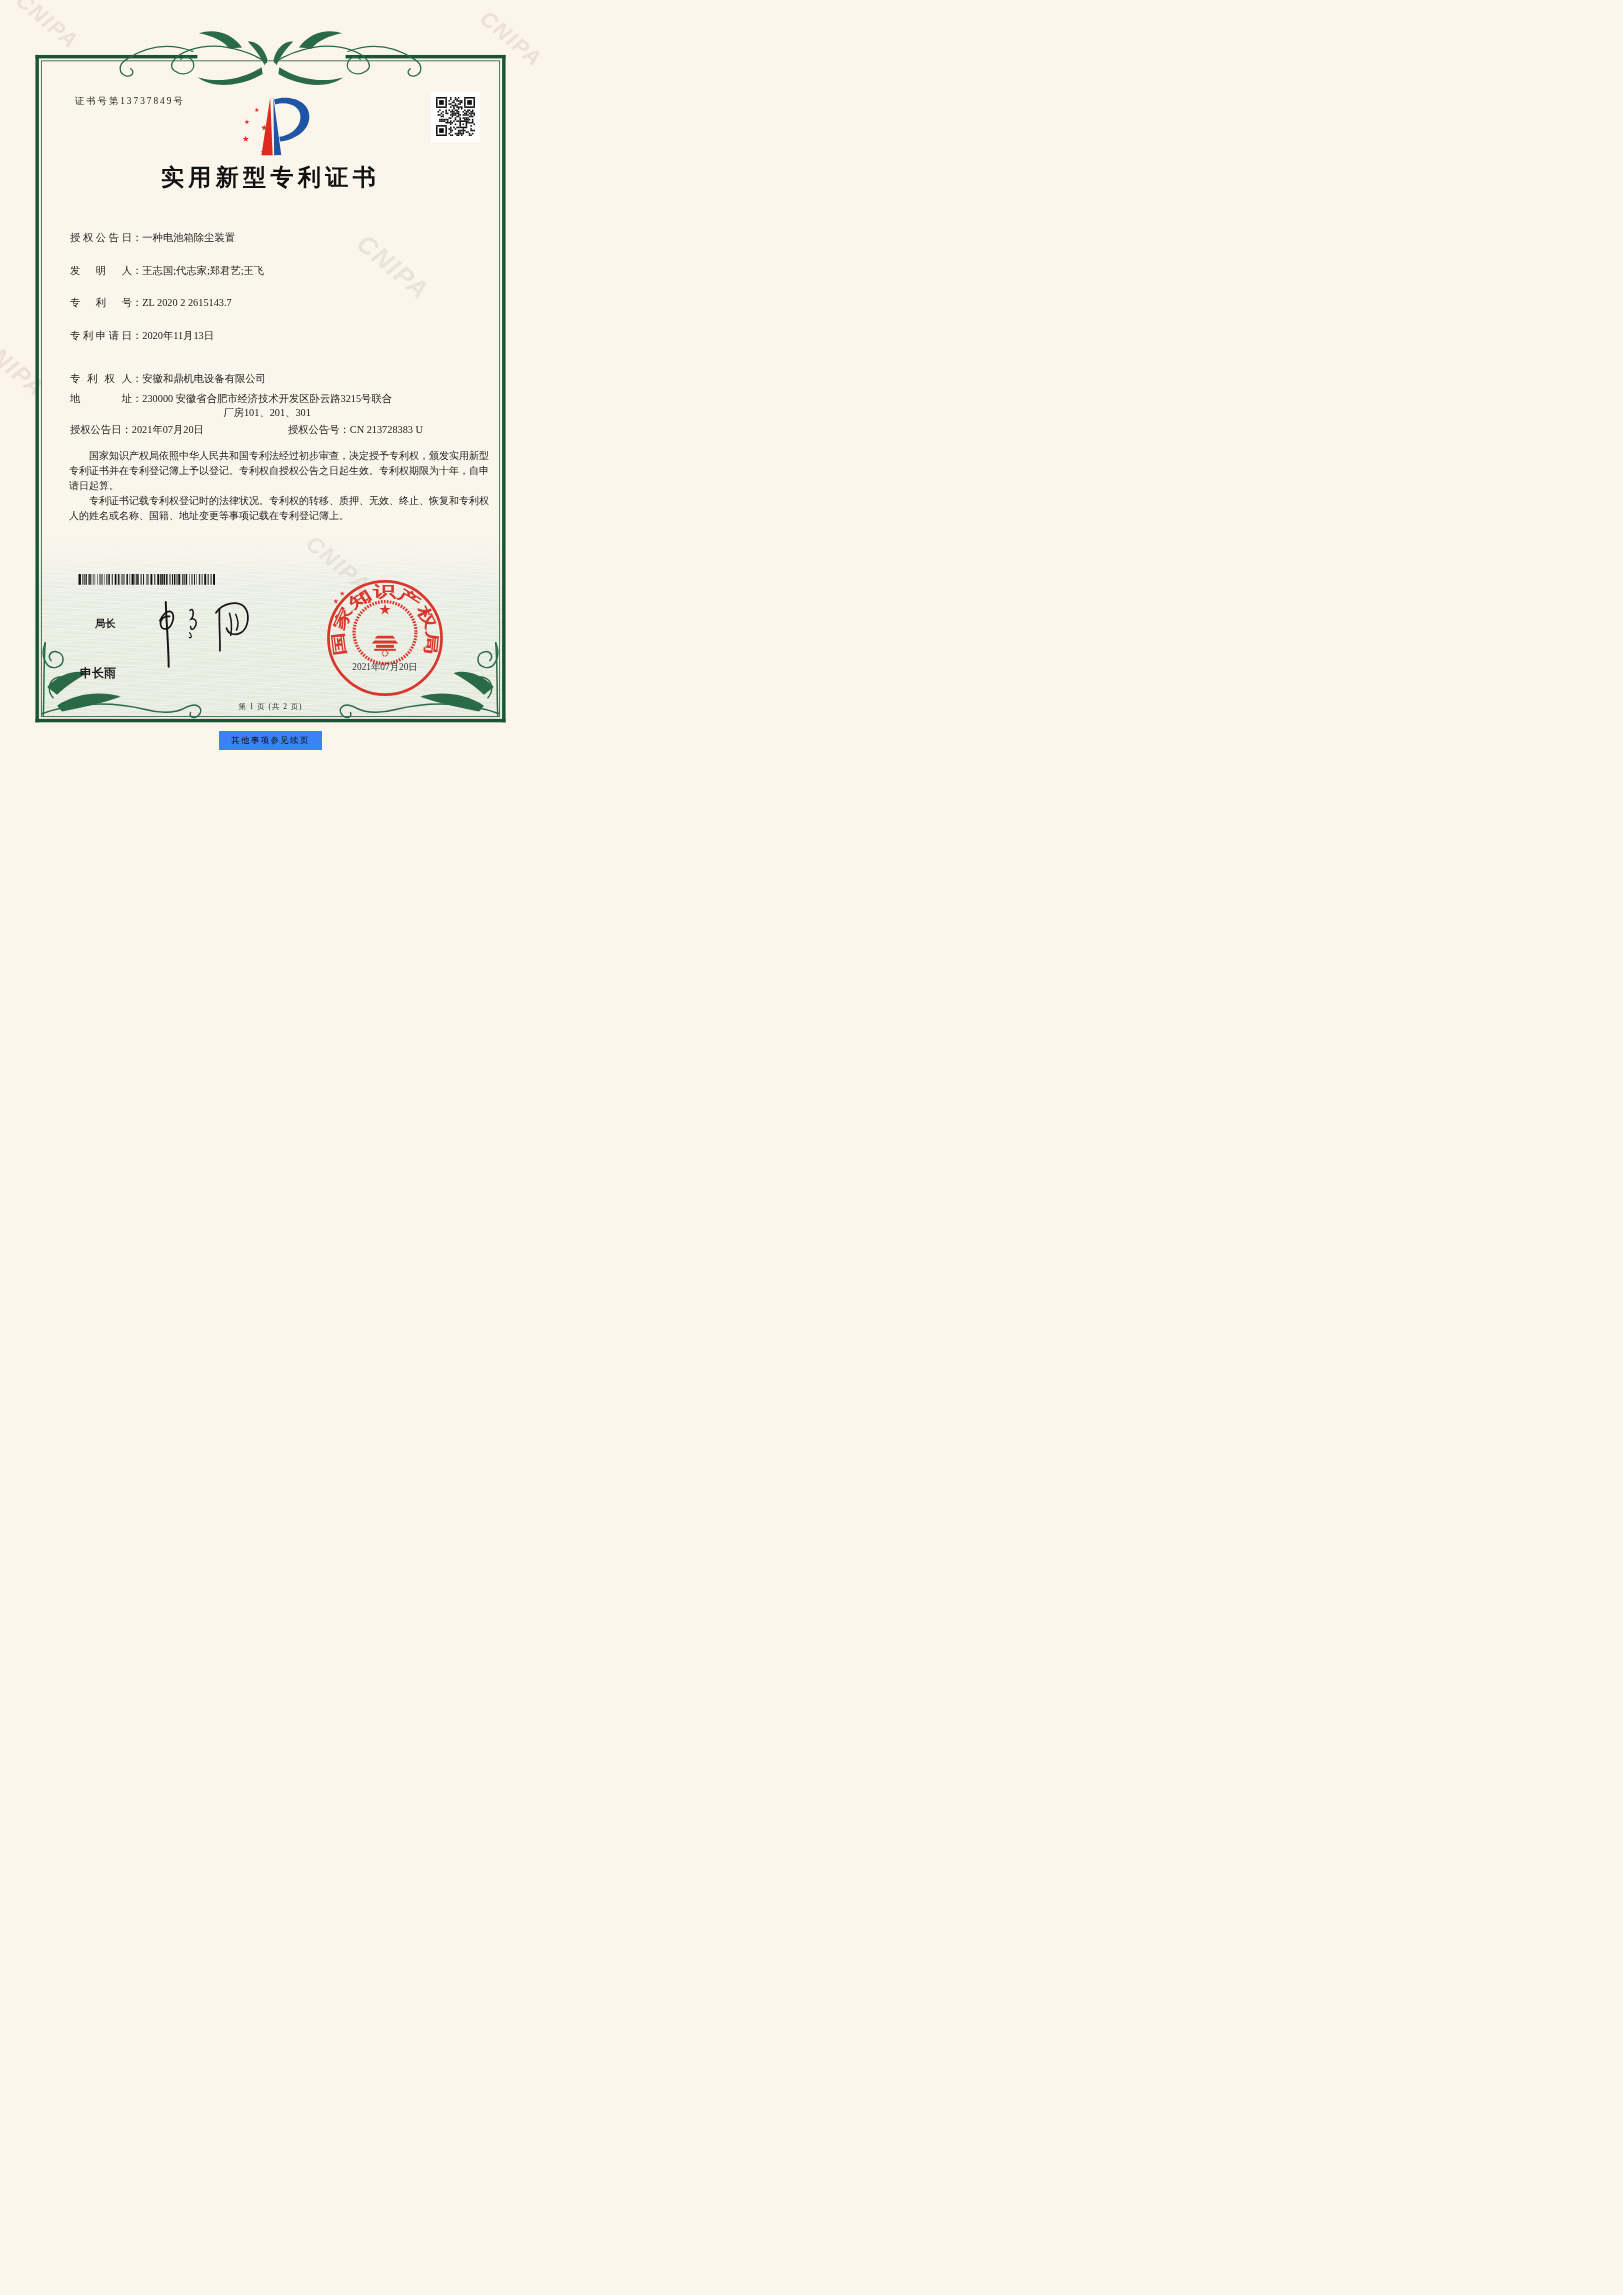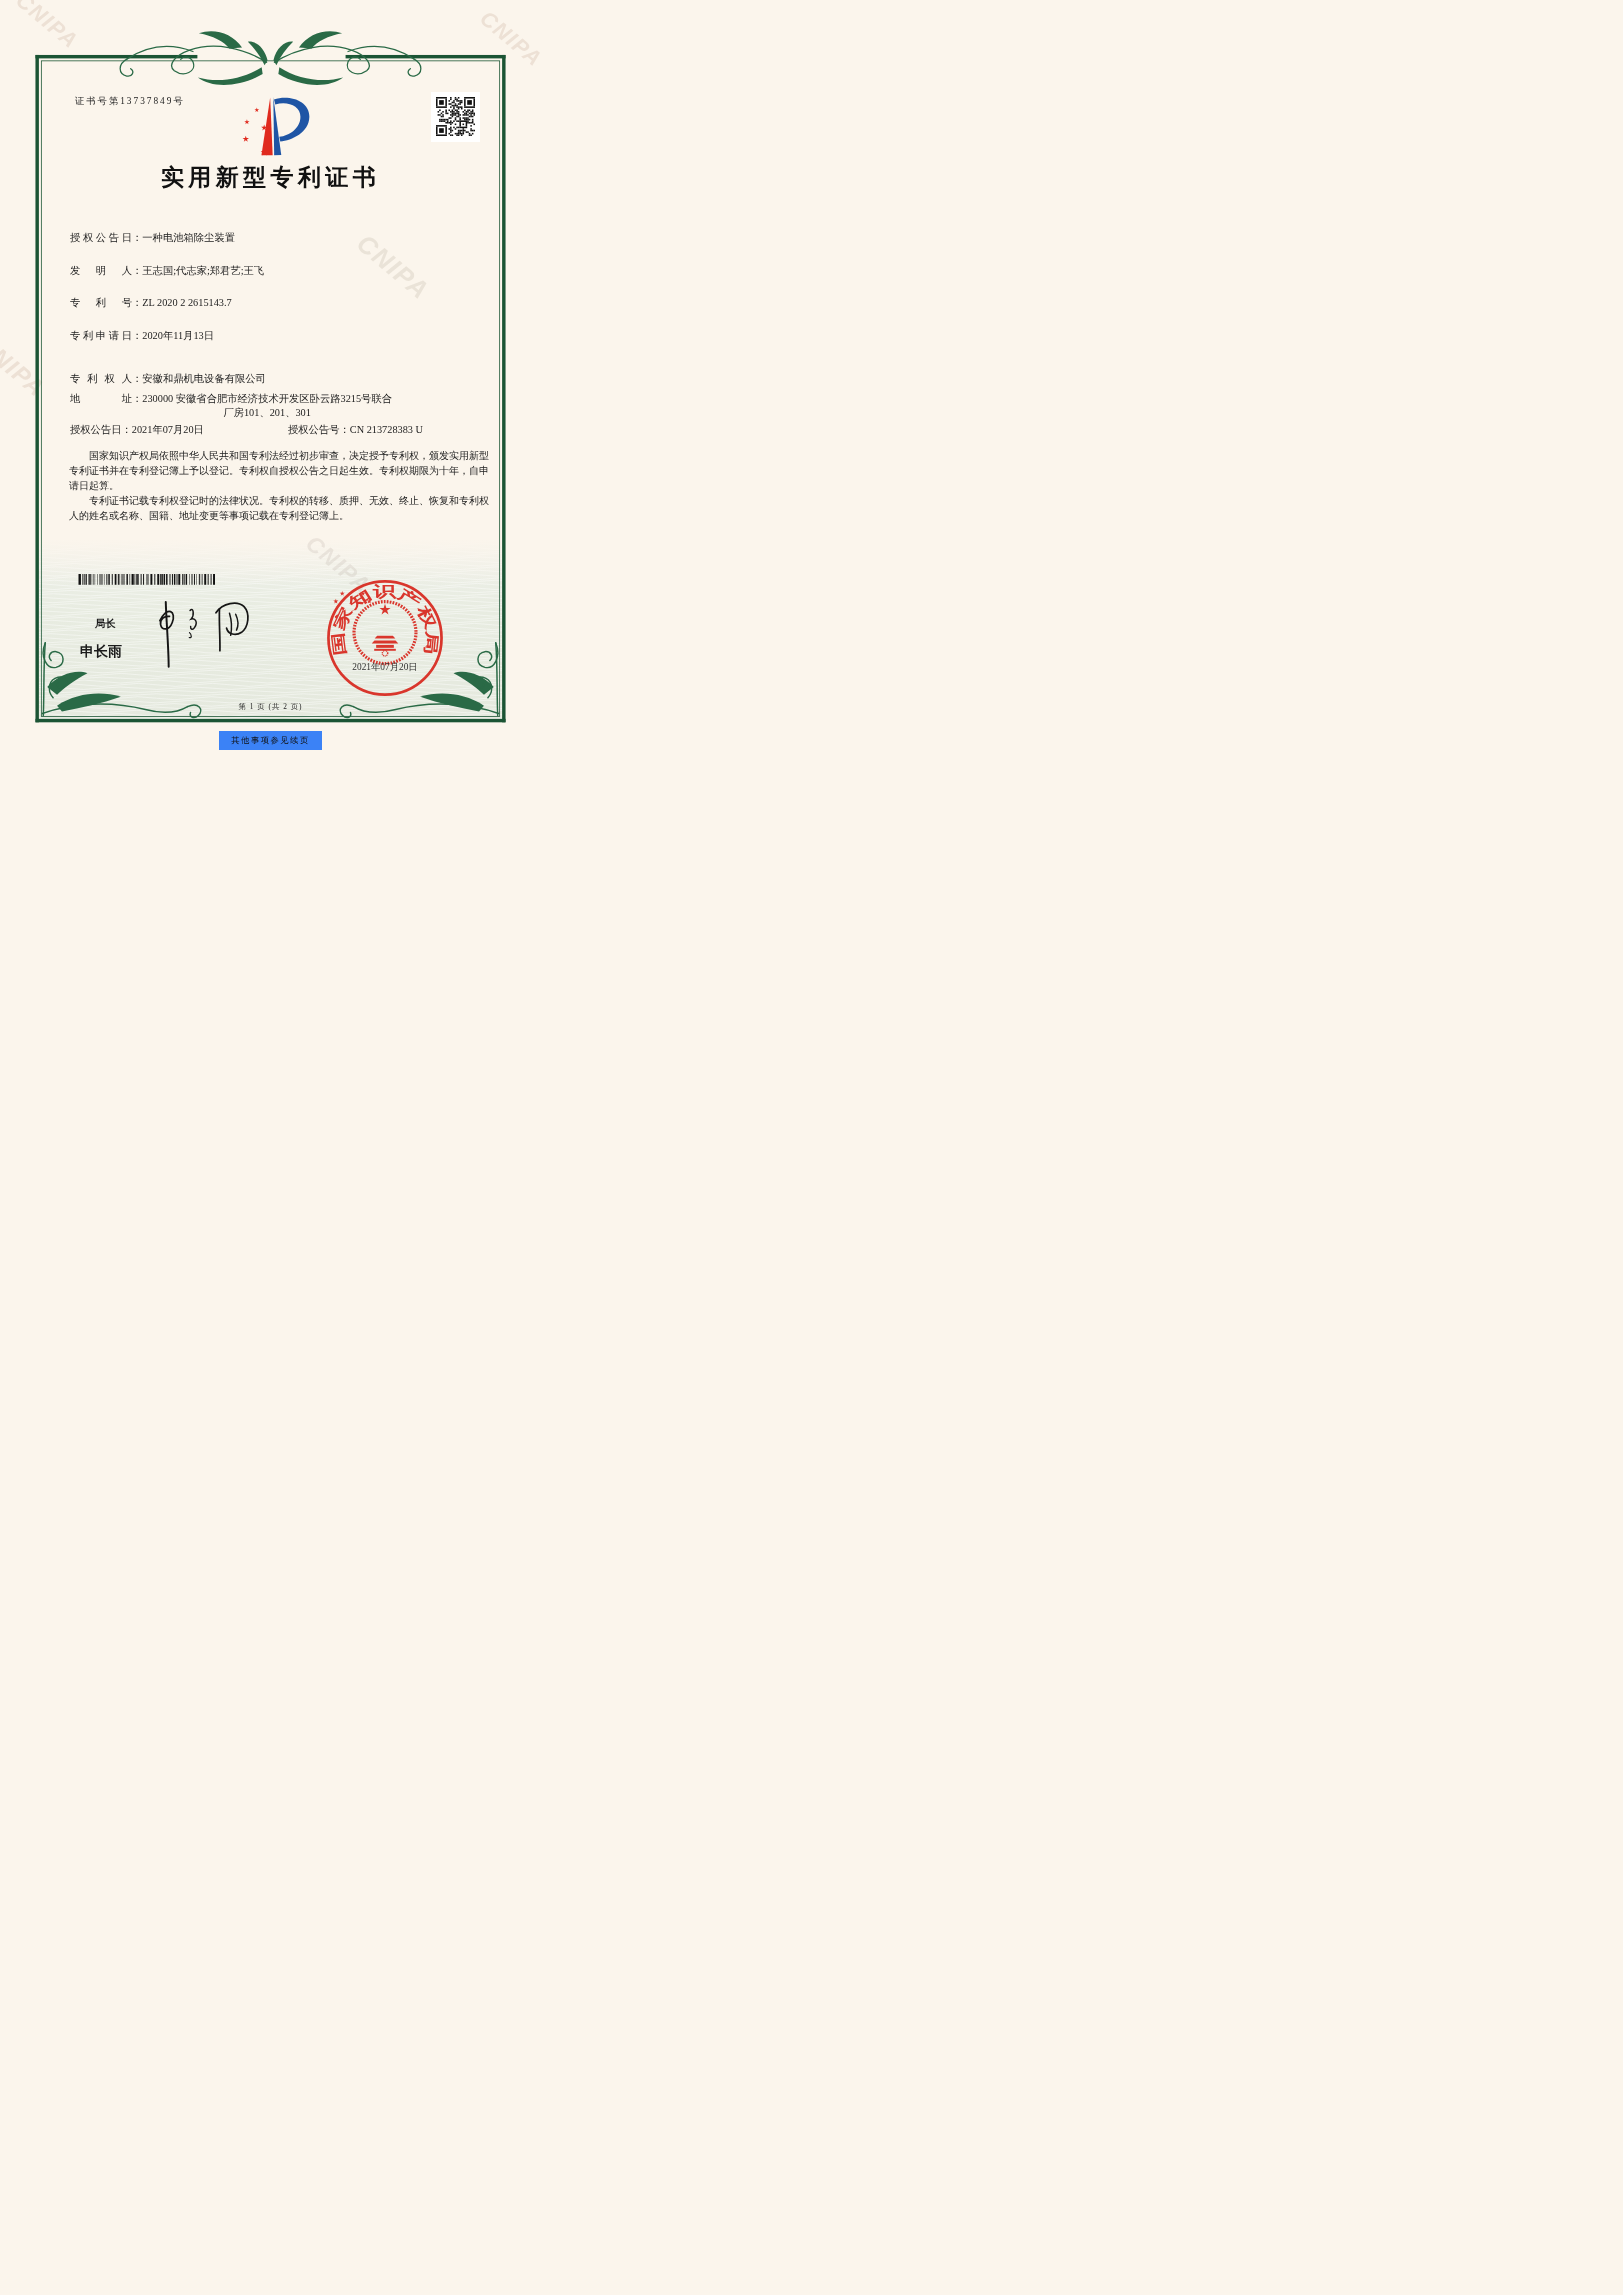--- a/index.html
+++ b/index.html
@@ -77,22 +77,22 @@
     position:absolute;left:69px;top:448px;width:420px;z-index:4;
     font-size:10px;line-height:15px;text-align:justify;color:#222;
   }
   .body-text p{margin:0;text-indent:2em;}
   .barcode-svg{position:absolute;left:78px;top:574px;z-index:4;}
   .signer-title{
     position:absolute;left:80px;top:617px;z-index:4;
     font-family:"Liberation Sans", sans-serif;font-weight:bold;font-size:10.3px;color:#1c1c1c;margin-left:15px;
   }
   .signer-name{
-    position:absolute;left:80px;top:643px;z-index:4;
-    font-family:"Liberation Sans", sans-serif;font-weight:bold;font-size:14px;color:#1c1c1c;
+    position:absolute;left:80px;top:665px;z-index:4;
+    font-family:"Liberation Sans", sans-serif;font-weight:bold;font-size:12px;color:#1c1c1c;
   }
   .sig-svg{position:absolute;left:136px;top:595px;z-index:4;}
   .seal-svg{position:absolute;left:326px;top:579px;z-index:5;}
   .page-footer{
     position:absolute;left:0;top:702px;width:100%;z-index:4;
     text-align:center;font-size:7.4px;letter-spacing:1px;color:#222;
   }
   .cont-note-wrap{position:absolute;left:0;top:731px;width:100%;text-align:center;z-index:4;}
   .cont-note{
     display:inline-block;background:#3b82f6;padding:3.9px 12.8px;

